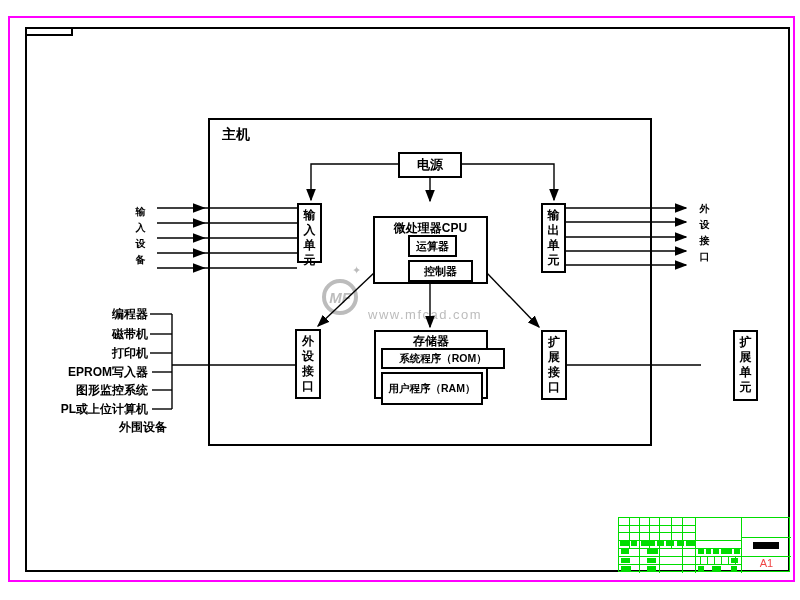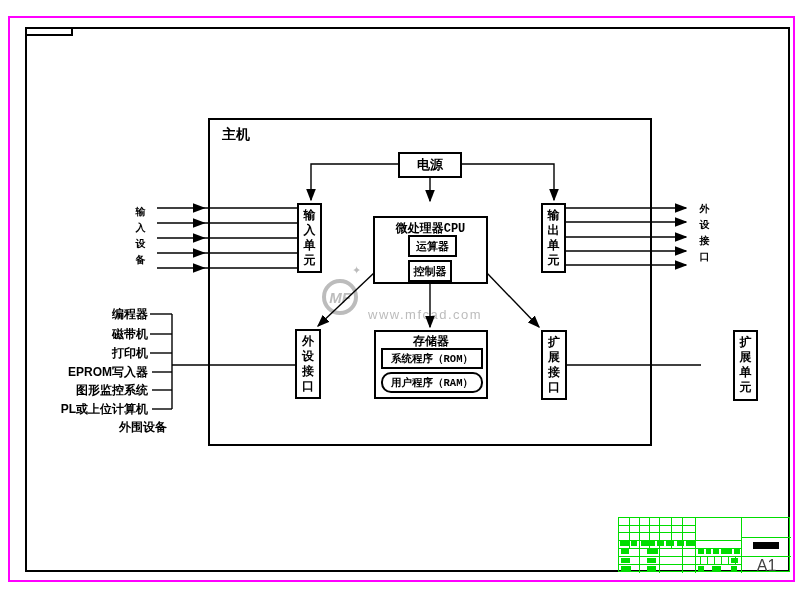--- a/index.html
+++ b/index.html
@@ -6,21 +6,21 @@
   #canvas{position:relative;width:800px;height:600px;background:#ffffff;overflow:hidden;
           font-family:"Liberation Sans","DejaVu Sans",sans-serif;}
   #canvas *{box-sizing:border-box;}
   .abs{position:absolute;}
   .outer-border{left:8px;top:16px;width:787px;height:566px;border:2px solid #ff00ff;}
   .black-frame{left:25px;top:27px;width:765px;height:545px;border:2px solid #000;}
   .frame-notch{left:27px;top:29px;width:46px;height:7px;border-right:2px solid #000;border-bottom:2px solid #000;}
   .box{position:absolute;border:2px solid #000;background:#fff;color:#000;}
   .nofill{background:transparent;}
   .ctr{display:flex;align-items:center;justify-content:center;}
-  .b{font-weight:bold;font-family:Liberation Mono, monospace;}
+  .b{font-weight:bold;}
   .vtext{word-break:break-all;text-align:center;font-weight:bold;}
   .unit-label{font-size:12px;line-height:15px;padding-top:3px;}
   .side-label{position:absolute;width:17px;font-size:10px;line-height:16px;color:#000;}
   .dev-label{position:absolute;left:30px;width:118px;text-align:right;font-size:12px;font-weight:bold;color:#000;height:15px;line-height:15px;}
   .wm{color:#bcbcbc;}
   .gline{position:absolute;background:#00dd00;}
   .gblob{position:absolute;background:#00dd00;height:5px;}
   svg.overlay{position:absolute;left:0;top:0;pointer-events:none;}
 </style>
 </head>
@@ -90,34 +90,34 @@
 
   <div class="box ctr b" style="left:398px;top:152px;width:64px;height:26px;font-size:13px;">
     <span>电源</span>
   </div>
 
   <div class="box" style="left:373px;top:216px;width:115px;height:68px;">
     <div class="b" style="text-align:center;font-size:12px;margin-top:2px;">微处理器CPU</div>
     <div class="box ctr b" style="left:33px;top:17px;width:49px;height:22px;font-size:11px;">
       <span>运算器</span>
     </div>
-    <div class="box ctr b" style="left:33px;top:42px;width:44px;height:22px;font-size:11px;">
+    <div class="box ctr b" style="left:33px;top:42px;width:65px;height:22px;font-size:11px;">
       <span>控制器</span>
     </div>
   </div>
 
-  <div class="box vtext unit-label" style="left:297px;top:203px;width:25px;height:70px;">输入单元</div>
+  <div class="box vtext unit-label" style="left:297px;top:203px;width:25px;height:60px;">输入单元</div>
   <div class="box vtext unit-label" style="left:541px;top:203px;width:25px;height:70px;">输出单元</div>
 
   <div class="box" style="left:374px;top:330px;width:114px;height:69px;">
     <div class="b" style="text-align:center;font-size:12px;margin-top:1px;">存储器</div>
-    <div class="box ctr b" style="left:5px;top:16px;width:102px;height:21px;font-size:10.5px;white-space:nowrap;">
+    <div class="box ctr b" style="left:5px;top:16px;width:124px;height:21px;font-size:10.5px;white-space:nowrap;">
       <span>系统程序（ROM）</span>
     </div>
-    <div class="box ctr b" style="left:5px;top:40px;width:102px;height:21px;font-size:10.5px;white-space:nowrap;border-radius:10px;">
+    <div class="box ctr b" style="left:5px;top:40px;width:102px;height:33px;font-size:10.5px;white-space:nowrap;">
       <span>用户程序（RAM）</span>
     </div>
   </div>
 
   <div class="box vtext unit-label" style="left:295px;top:329px;width:26px;height:70px;">外设接口</div>
   <div class="box vtext unit-label" style="left:541px;top:330px;width:26px;height:70px;">扩展接口</div>
   <div class="box vtext unit-label" style="left:733px;top:330px;width:25px;height:71px;">扩展单元</div>
 
   <div class="side-label vtext" style="left:132px;top:204px;">输入设备</div>
   <div class="side-label vtext" style="left:696px;top:201px;">外设接口</div>
@@ -178,16 +178,16 @@
     <div class="gblob" style="left:28px;top:40px;width:9px;"></div>
     <div class="gblob" style="left:112px;top:40px;width:7px;"></div>
     <div class="gblob" style="left:2px;top:48px;width:10px;"></div>
     <div class="gblob" style="left:28px;top:48px;width:9px;"></div>
     <div class="gblob" style="left:79px;top:48px;width:6px;"></div>
     <div class="gblob" style="left:93px;top:48px;width:9px;"></div>
     <div class="gblob" style="left:112px;top:48px;width:6px;"></div>
 
     <div class="abs" style="left:134px;top:24px;width:26px;height:7px;background:#000;"></div>
 
-    <div class="abs" style="left:123px;top:39px;width:49px;text-align:center;color:#404040;font-size:16px;">A1</div>
+    <div class="abs" style="left:123px;top:39px;width:49px;text-align:center;color:#ef4444;font-size:11px;">A1</div>
   </div>
 
 </div>
 
 </body></html>

